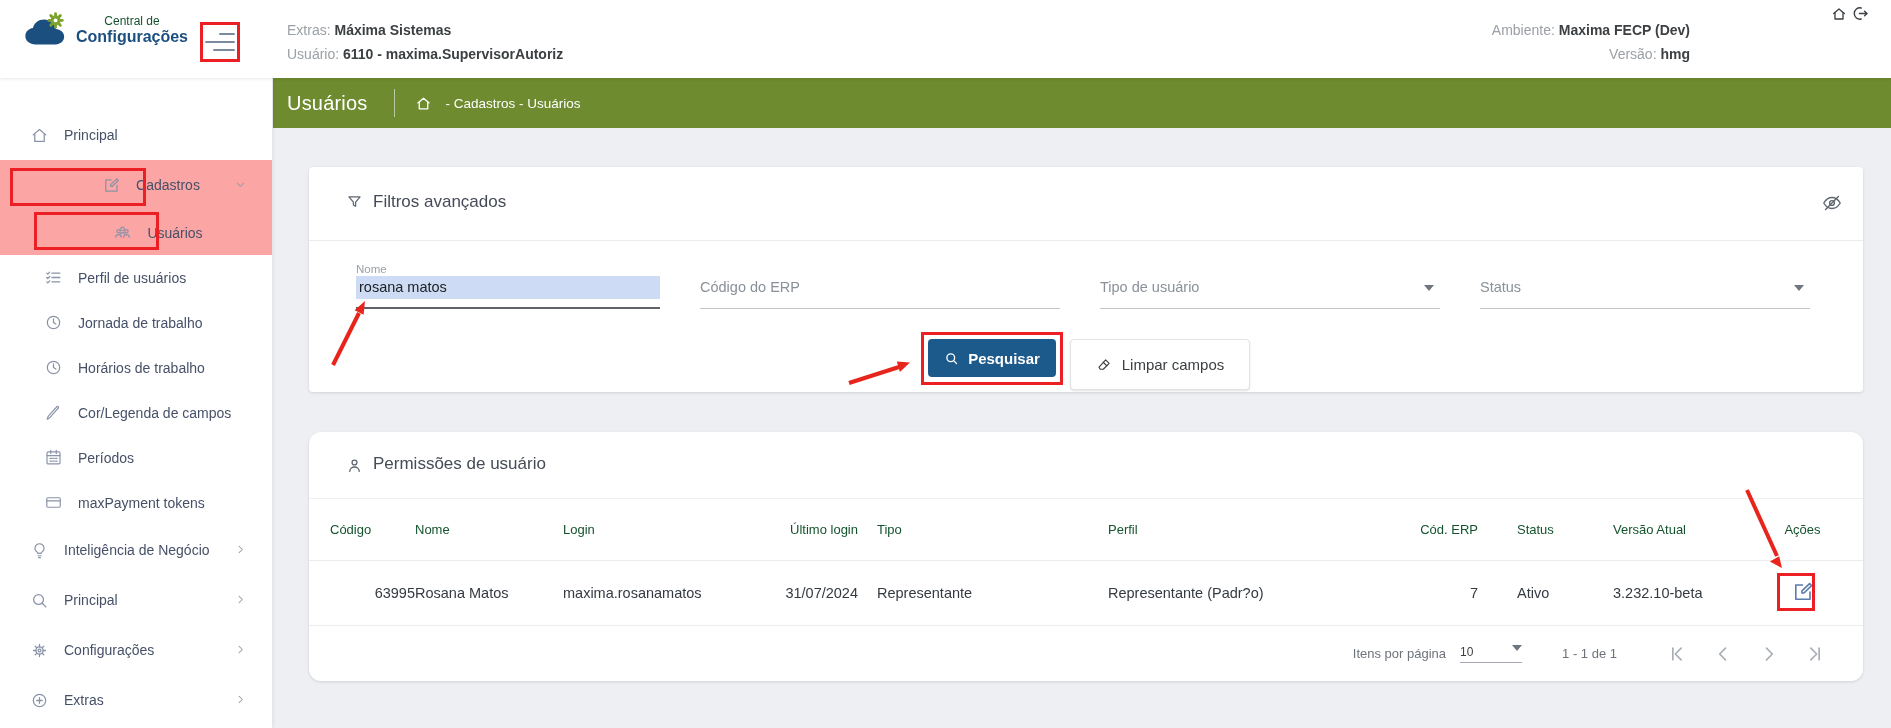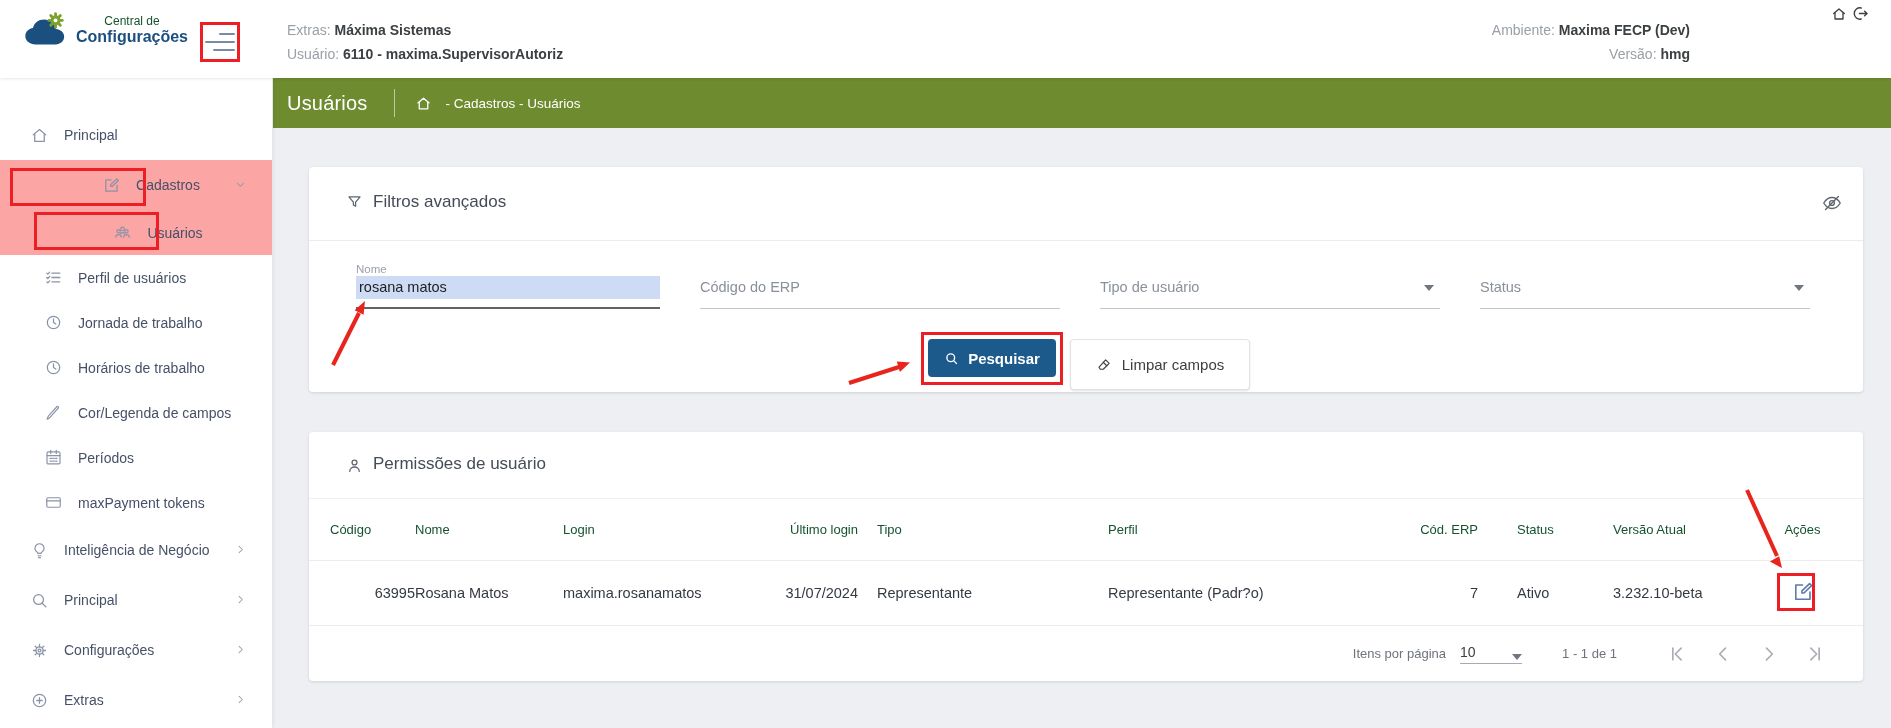--- a/index.html
+++ b/index.html
@@ -73,34 +73,34 @@
   .f-erp{left:391px;width:360px;}
   .f-tipo{left:791px;width:340px;}
   .f-status{left:1171px;width:330px;}
 
   .btn{position:absolute;display:flex;align-items:center;justify-content:center;gap:9px;font-size:15px;border-radius:4px;cursor:pointer;box-sizing:border-box;}
   .btn-search{left:619px;top:172px;width:128px;height:38px;background:#1d5a8c;color:#fff;font-weight:bold;}
   .btn-clear{left:761px;top:172px;width:180px;height:51px;background:#fff;color:#3c4043;border:1px solid #e3e3e3;box-shadow:0 1px 2px rgba(0,0,0,.12);}
   .box-search{left:612px;top:165px;width:142px;height:53px;}
 
   
-  .table-card{top:304px;height:249px;}
+  .table-card{top:304px;height:249px;border-radius:12px;}
   .table-head{position:relative;height:66px;border-bottom:1px solid #efefef;}
   .table-head .ch-ico{top:24px;}
   .table-head .ch-title{top:22px;}
   .trow{display:grid;grid-template-columns:85px 148px 187px 108px 250px 290px 80px 135px 150px 79px;align-items:center;padding-left:21px;box-sizing:border-box;}
   .thead-row{height:62px;border-bottom:1px solid #ececec;font-size:13px;color:#14532d;}
   .tdata-row{height:65px;border-bottom:1px solid #ececec;font-size:14.5px;color:#343a42;}
   .trow > :nth-child(5){padding-left:19px;}
   .trow > :nth-child(8){padding-left:39px;}
   .c-right{text-align:right;}
   .c-center{text-align:center;}
   .edit-btn{display:inline-block;width:24px;height:24px;color:#5b7bb0;cursor:pointer;}
   .pag-row{height:55px;display:flex;align-items:center;justify-content:flex-end;padding-right:38px;color:#6e737b;font-size:13px;}
-  .pag-select{display:flex;align-items:flex-end;justify-content:space-between;width:62px;border-bottom:1px solid #a6abb3;padding-bottom:3px;margin-left:14px;cursor:pointer;color:#3c4043;font-size:14px;}
+  .pag-select{display:flex;align-items:flex-start;justify-content:space-between;width:62px;border-bottom:1px solid #a6abb3;padding-bottom:3px;margin-left:14px;cursor:pointer;color:#3c4043;font-size:12px;}
   .pag-range{margin-left:40px;}
   .pag-nav{display:flex;align-items:center;gap:26px;margin-left:50px;color:#a9aeb6;}
   .pag-nav svg{display:block;cursor:pointer;}
 
   .box-edit{left:1468px;top:141px;width:38px;height:38px;}
   .anno-arrow{position:absolute;z-index:31;pointer-events:none;}
 </style>
 </head>
 <body>
 

